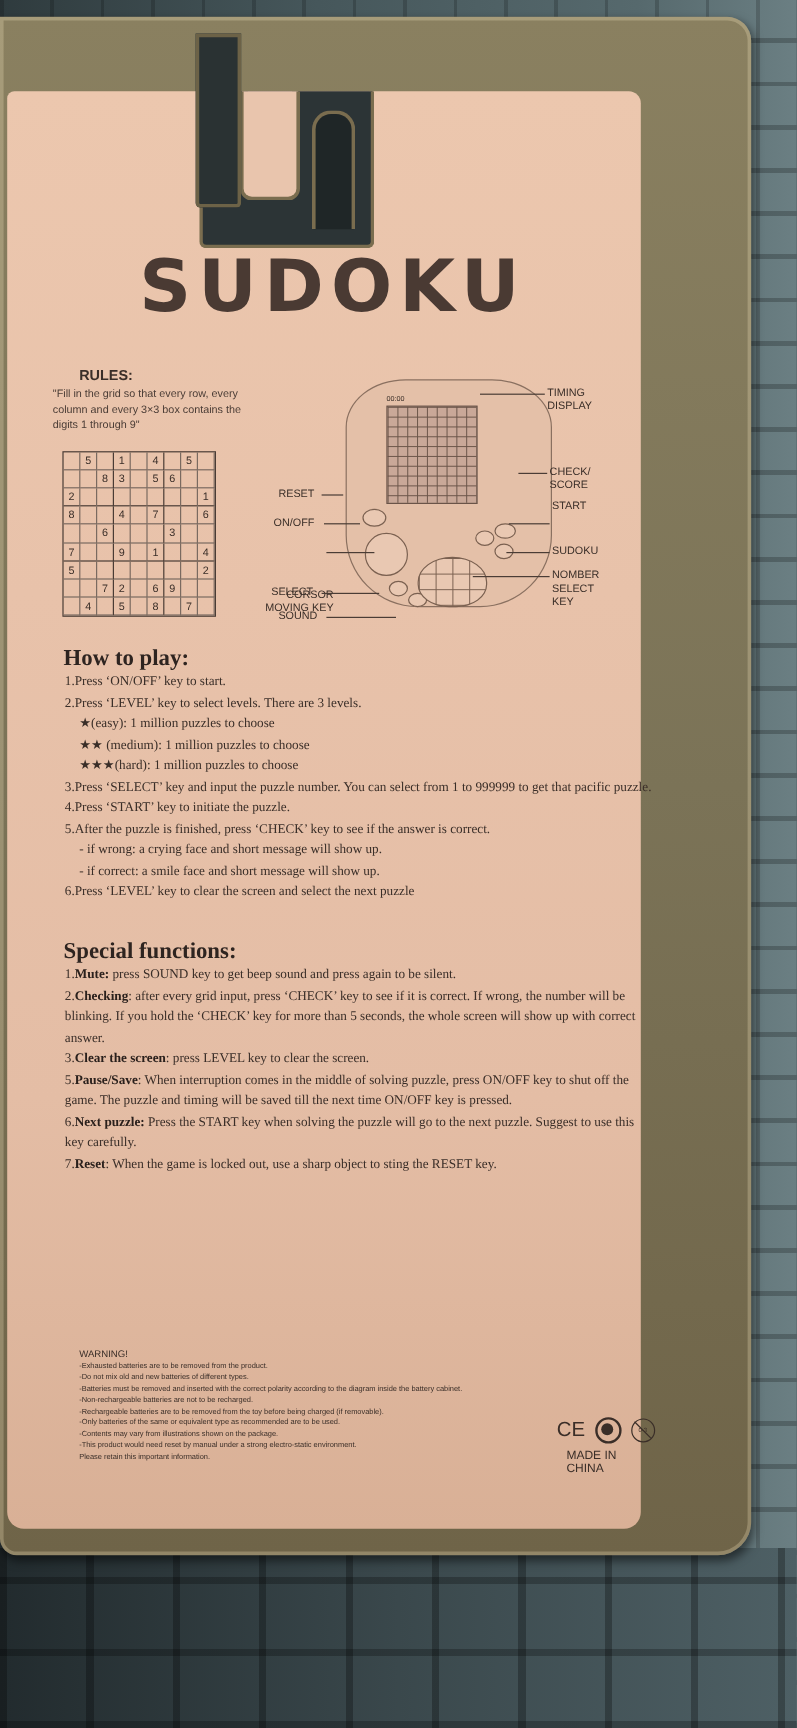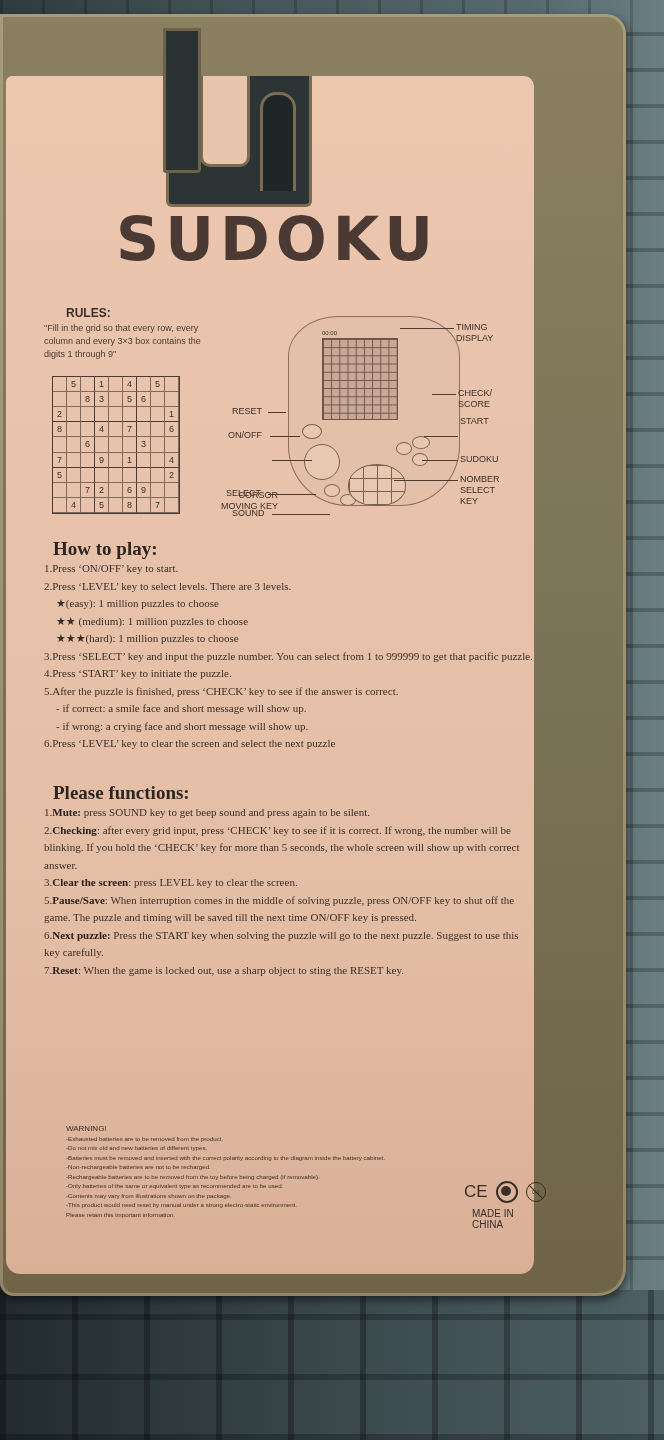--- a/index.html
+++ b/index.html
@@ -60,21 +60,21 @@
   .dev-btn{position:absolute;background:#e9c8b2;border:1.2px solid #7a6050;border-radius:50%;}
   .dev-dpad{position:absolute;left:16px;top:128px;width:34px;height:34px;border-radius:50%;
     background:#e9c8b2;border:1.2px solid #7a6050;}
   .dev-numpad{position:absolute;left:60px;top:148px;width:56px;height:40px;border-radius:50% 50% 45% 45%;
     background:#e9c8b2;border:1.2px solid #7a6050;
     background-image:linear-gradient(#7a6050 1px,transparent 1px),linear-gradient(90deg,#7a6050 1px,transparent 1px);
     background-size:14px 13px;}
   .lbl{position:absolute;font-family:"Liberation Sans",sans-serif;font-size:9px;line-height:11px;color:#3a2e28;}
   .leader{position:absolute;height:1px;background:#4a3c35;}
   .sec-head{position:absolute;left:47px;font-weight:bold;font-size:19px;color:#2e2420;}
-  .txt{position:absolute;left:38px;width:490px;font-size:11px;line-height:17.5px;color:#3a2e28;}
+  .txt{position:absolute;left:48px;width:490px;font-size:11px;line-height:17.5px;color:#3a2e28;}
   .txt p{margin:0;}
   .txt .ind{padding-left:12px;}
   .txt b{color:#2a201c;}
   .warn{position:absolute;left:60px;top:1048px;width:380px;font-family:"Liberation Sans",sans-serif;
     font-size:6.2px;line-height:9.5px;color:#3a2e28;}
   .warn .wh{font-size:8px;}
   .marks{position:absolute;left:458px;top:1105px;display:flex;gap:8px;align-items:center;}
   .ce{font-family:"Liberation Sans",sans-serif;font-size:17px;color:#3a2e28;}
   .gp{width:18px;height:18px;border-radius:50%;border:2px solid #3a2e28;position:relative;}
   .gp::after{content:"";position:absolute;left:3px;top:3px;width:10px;height:10px;border-radius:50%;background:#3a2e28;}
@@ -225,26 +225,26 @@
     <div class="sec-head" style="top:462px;">How to play:</div>
     <div class="txt" style="top:484px;">
       <p>1.Press ‘ON/OFF’ key to start.</p>
       <p>2.Press ‘LEVEL’ key to select levels. There are 3 levels.</p>
       <p class="ind">★(easy): 1 million puzzles to choose</p>
       <p class="ind">★★ (medium): 1 million puzzles to choose</p>
       <p class="ind">★★★(hard): 1 million puzzles to choose</p>
       <p>3.Press ‘SELECT’ key and input the puzzle number. You can select from 1 to 999999 to get that pacific puzzle.</p>
       <p>4.Press ‘START’ key to initiate the puzzle.</p>
       <p>5.After the puzzle is finished, press ‘CHECK’ key to see if the answer is correct.</p>
+      <p class="ind">- if wrong: a crying face and short message will show up.</p>
       <p class="ind">- if correct: a smile face and short message will show up.</p>
-      <p class="ind">- if wrong: a crying face and short message will show up.</p>
       <p>6.Press ‘LEVEL’ key to clear the screen and select the next puzzle</p>
     </div>
 
-    <div class="sec-head" style="top:706px;">Please functions:</div>
+    <div class="sec-head" style="top:706px;">Special functions:</div>
     <div class="txt" style="top:728px;">
       <p><span>1.</span><b>Mute:</b><span> press SOUND key to get beep sound and press again to be silent.</span></p>
       <p><span>2.</span><b>Checking</b><span>: after every grid input, press ‘CHECK’ key to see if it is correct. If wrong, the number will be blinking. If you hold the ‘CHECK’ key for more than 5 seconds, the whole screen will show up with correct answer.</span></p>
       <p><span>3.</span><b>Clear the screen</b><span>: press LEVEL key to clear the screen.</span></p>
       <p><span>5.</span><b>Pause/Save</b><span>: When interruption comes in the middle of solving puzzle, press ON/OFF key to shut off the game. The puzzle and timing will be saved till the next time ON/OFF key is pressed.</span></p>
       <p><span>6.</span><b>Next puzzle:</b><span> Press the START key when solving the puzzle will go to the next puzzle. Suggest to use this key carefully.</span></p>
       <p><span>7.</span><b>Reset</b><span>: When the game is locked out, use a sharp object to sting the RESET key.</span></p>
     </div>
 
     <div class="warn">

